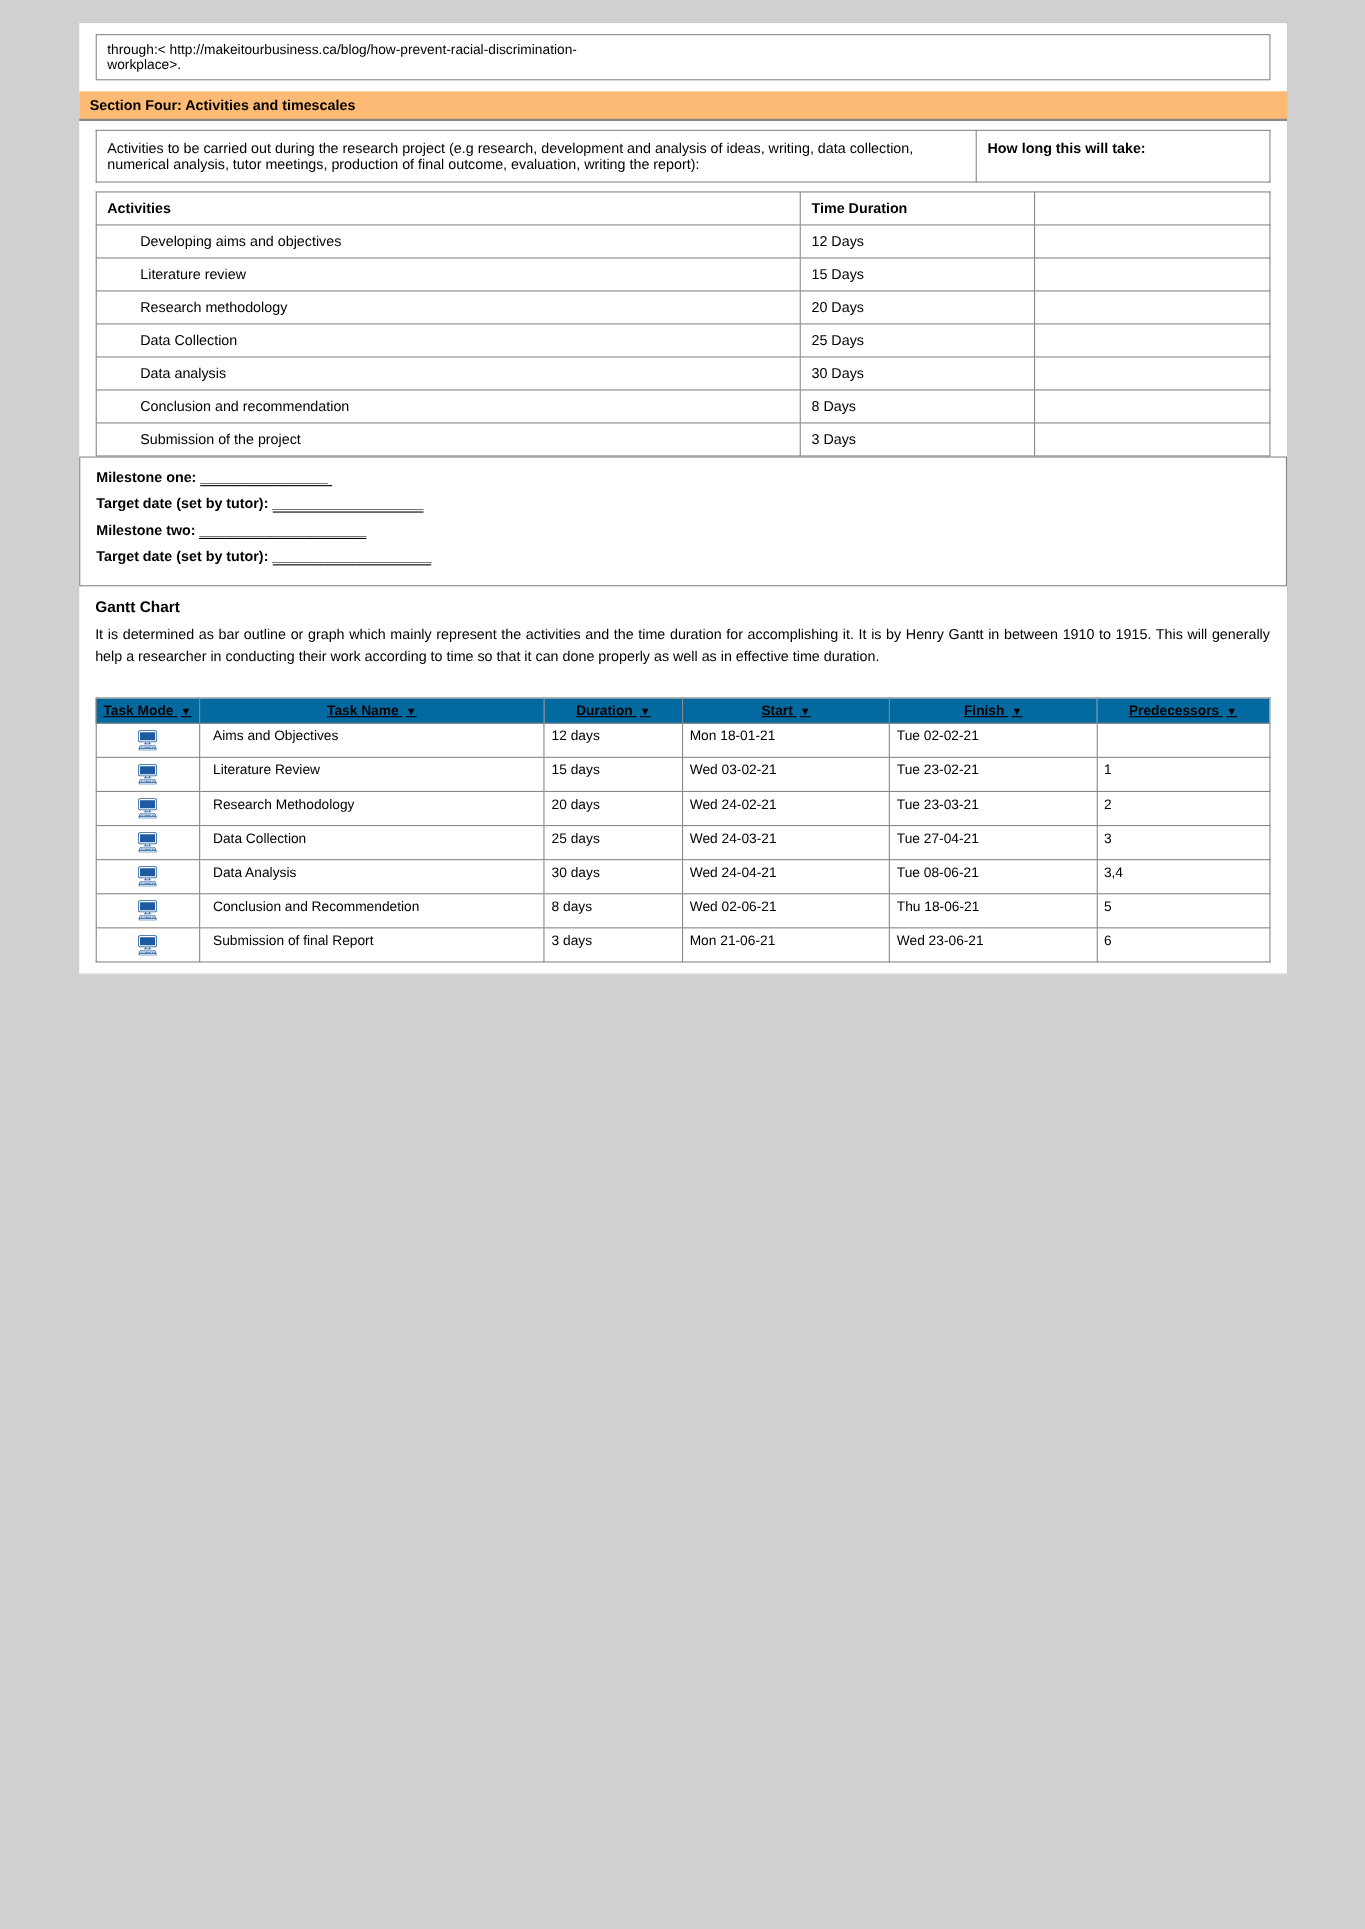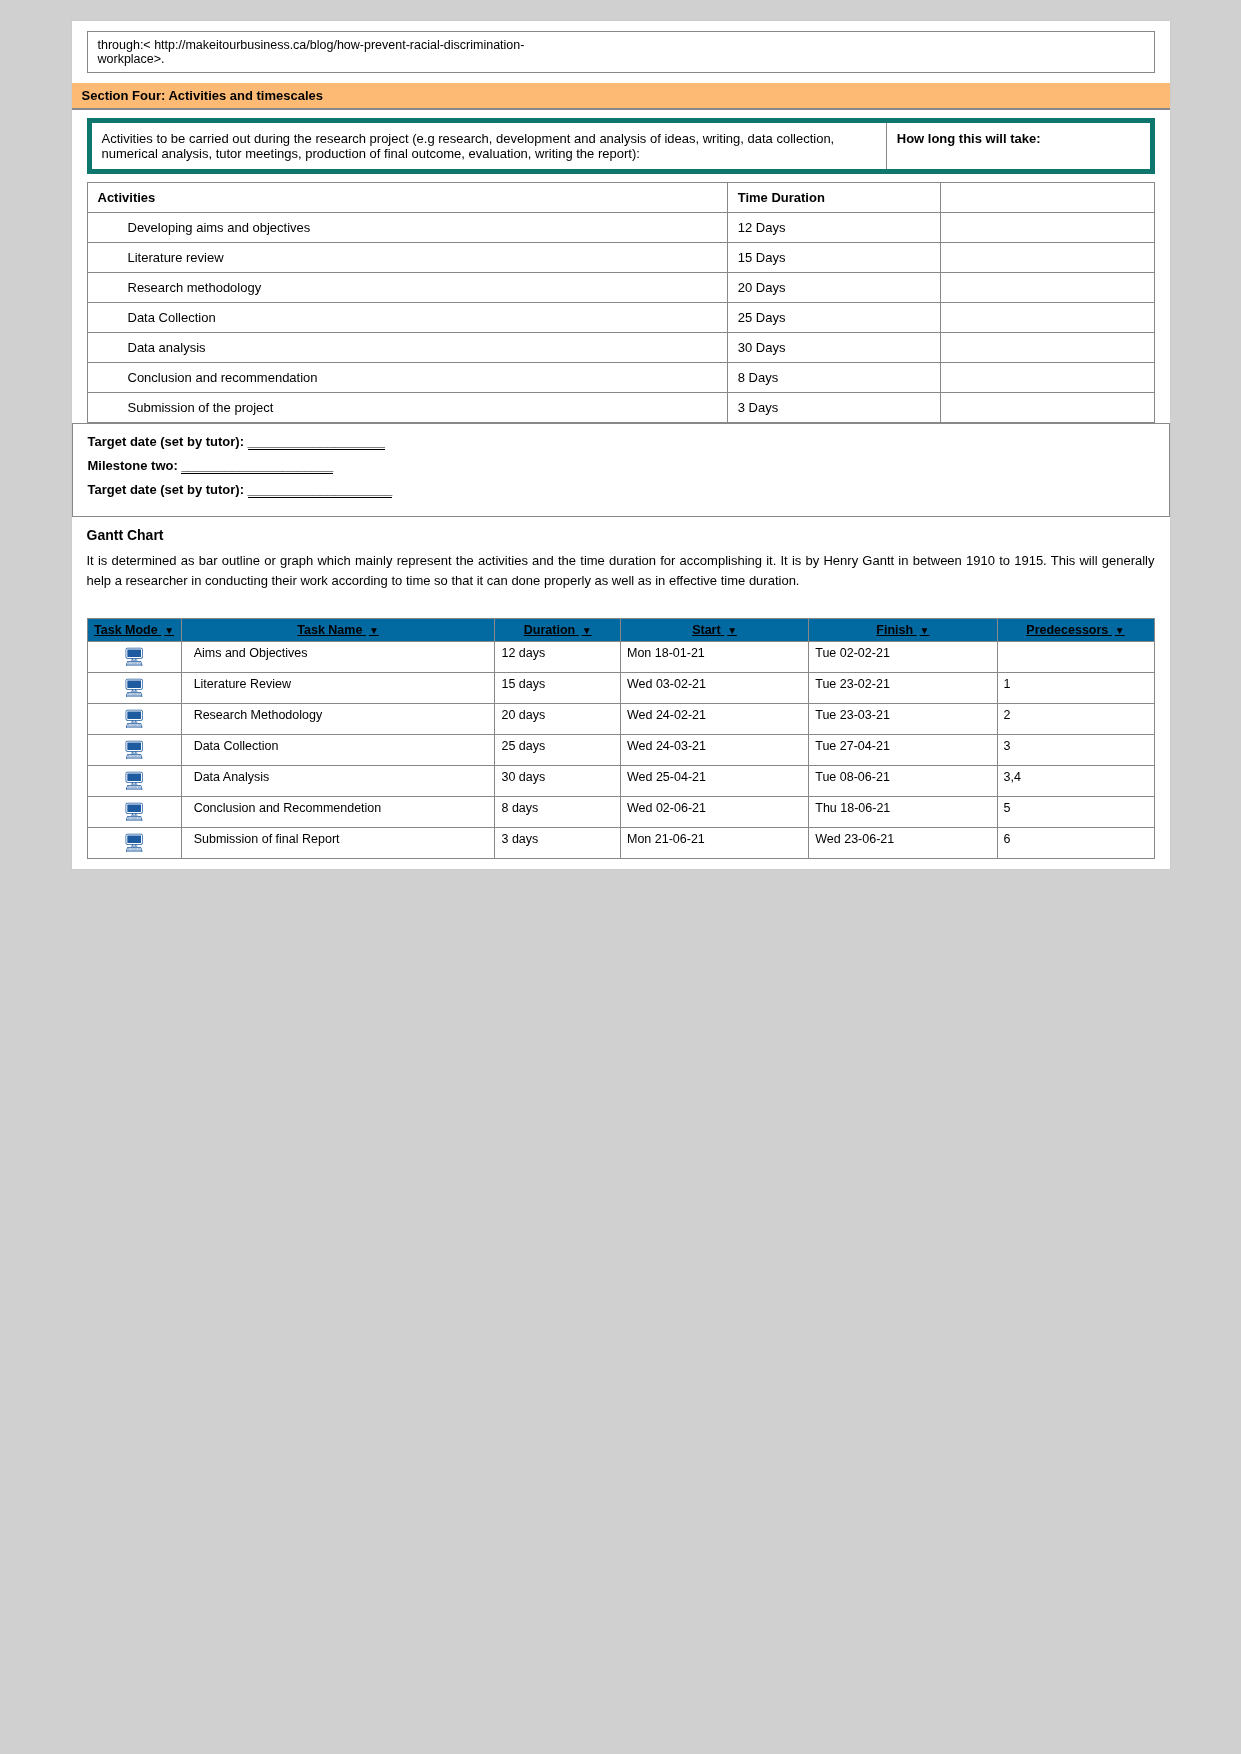--- a/index.html
+++ b/index.html
@@ -24,21 +24,21 @@
       margin: 10px 15px;
       padding: 6px 10px;
       font-size: 12.5px;
       color: #000;
     }
     
     .activities-intro-table {
       width: calc(100% - 30px);
       margin: 8px 15px;
       border-collapse: collapse;
-      border: 5px solid #0f766e;
+      border: 1px solid #0f766e;
     }
     .activities-intro-table td {
       border: 1px solid #888;
       padding: 8px 10px;
       vertical-align: top;
       font-size: 13px;
     }
     .activities-intro-table td.left-cell {
       width: 75%;
     }
@@ -221,20 +221,23 @@
         <tr>
       <td style="padding-left:40px;">Submission of the project</td>
       <td>3 Days</td>
       <td></td>
     </tr>
       </tbody>
   </table>
 
   <div class="milestones-section">
     <div class="milestone-line">
+      <span>Milestone one: </span><span class="milestone-underline">________________</span>
+    </div>
+    <div class="milestone-line">
       <span>Target date (set by tutor): </span><span class="milestone-underline">___________________</span>
     </div>
     <div class="milestone-line">
       <span>Milestone two: </span><span class="milestone-underline">_____________________</span>
     </div>
     <div class="milestone-line">
       <span>Target date (set by tutor): </span><span class="milestone-underline">____________________</span>
     </div>
   </div>
 
@@ -301,21 +304,21 @@
       <td style="padding-left:12px;">Data Collection</td>
       <td>25 days</td>
       <td>Wed 24-03-21</td>
       <td>Tue 27-04-21</td>
       <td>3</td>
     </tr>
           <tr>
       <td style="text-align:center;"><span style="color:#1e5aa0; font-size:18px;">🖥</span></td>
       <td style="padding-left:12px;">Data Analysis</td>
       <td>30 days</td>
-      <td>Wed 25-04-21</td>
+      <td>Wed 24-04-21</td>
       <td>Tue 08-06-21</td>
       <td>3,4</td>
     </tr>
           <tr>
       <td style="text-align:center;"><span style="color:#1e5aa0; font-size:18px;">🖥</span></td>
       <td style="padding-left:12px;">Conclusion and Recommendetion</td>
       <td>8 days</td>
       <td>Wed 02-06-21</td>
       <td>Thu 18-06-21</td>
       <td>5</td>

